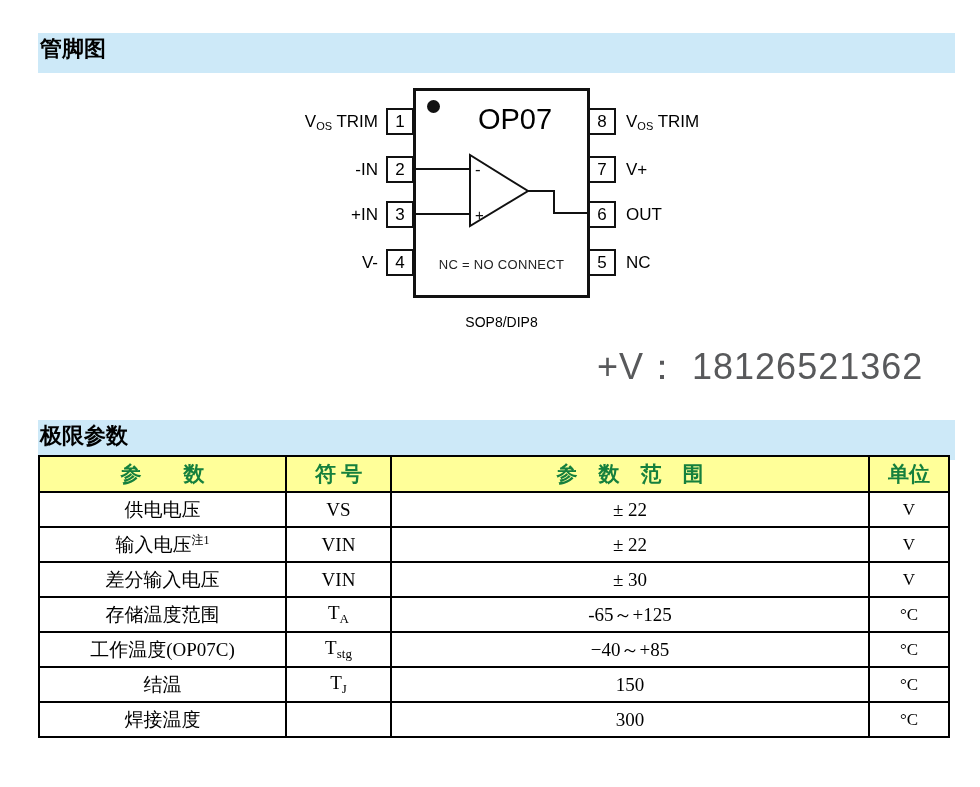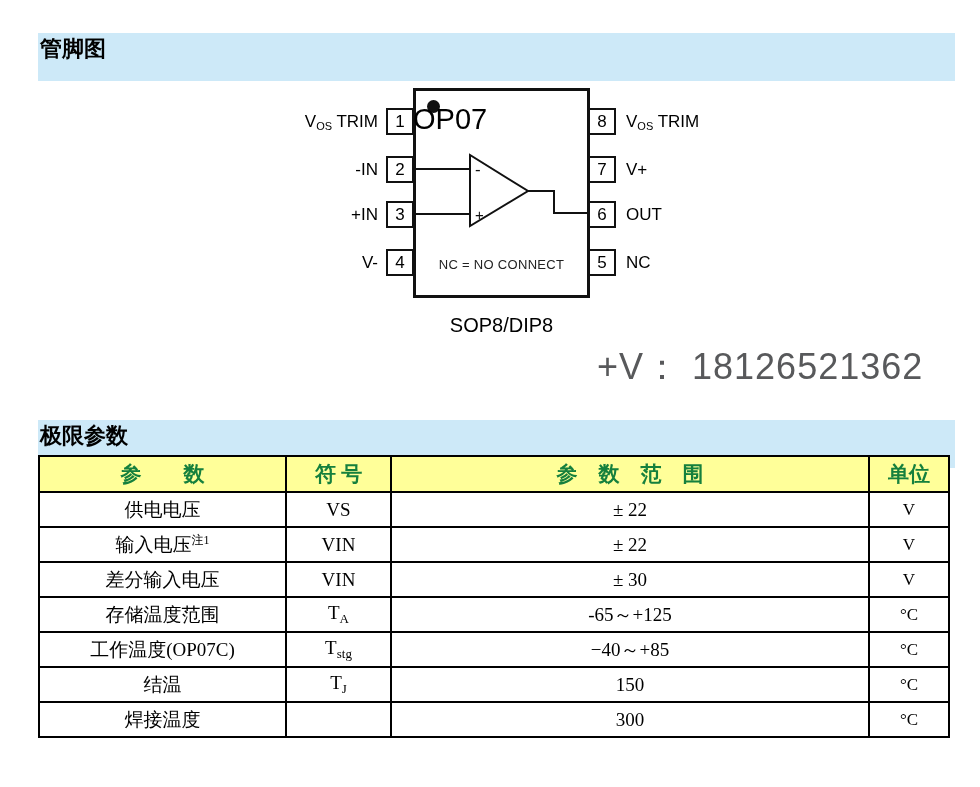--- a/index.html
+++ b/index.html
@@ -1,33 +1,33 @@
 <!DOCTYPE html>
 <html><head>
 <meta charset="utf-8">
 <style>
   html,body{margin:0;padding:0;background:#fff;}
   #page{position:relative;width:980px;height:787px;background:#fff;overflow:hidden;
         font-family:"Liberation Sans",sans-serif;color:#000;}
 
   
-  .section-bar{position:absolute;left:38px;width:917px;height:48px;background:#cde9f8;}
+  .section-bar{position:absolute;left:38px;width:917px;height:40px;background:#cde9f8;}
   .section-bar .bar-title{font-weight:bold;font-size:22px;line-height:32px;padding-left:2px;
         font-family:"Liberation Sans",sans-serif;color:#000;}
 
   
   .chip-body{position:absolute;left:413px;top:88px;width:177px;height:210px;
         border:3px solid #111;box-sizing:border-box;background:#fff;}
   .pin1-dot{position:absolute;left:427px;top:100px;width:13px;height:13px;border-radius:50%;background:#111;}
-  .chip-name{position:absolute;left:413px;top:104px;width:204px;text-align:left;
+  .chip-name{position:absolute;left:413px;top:104px;width:204px;text-align:center;
         font-size:29px;line-height:30px;color:#000;}
   .nc-note{position:absolute;left:413px;top:257px;width:177px;text-align:center;
         font-size:13px;letter-spacing:0.3px;color:#222;}
   .pkg-label{position:absolute;left:413px;top:314px;width:177px;text-align:center;
-        font-size:20px;color:#000;}
+        font-size:14px;color:#000;}
   .pin-box{position:absolute;width:28px;height:27px;border:2px solid #111;box-sizing:border-box;
         background:#fff;text-align:center;font-size:17px;line-height:23px;color:#000;}
   .pin-label{position:absolute;height:20px;font-size:17px;line-height:20px;color:#000;}
   .pin-label.left{left:240px;width:138px;text-align:right;}
   .pin-label.right{left:626px;width:150px;text-align:left;}
   .sub{font-size:11px;vertical-align:-3px;}
   #opamp-svg{position:absolute;left:400px;top:140px;width:200px;height:100px;}
 
   
   .watermark{position:absolute;left:597px;top:346px;font-size:36px;line-height:42px;

